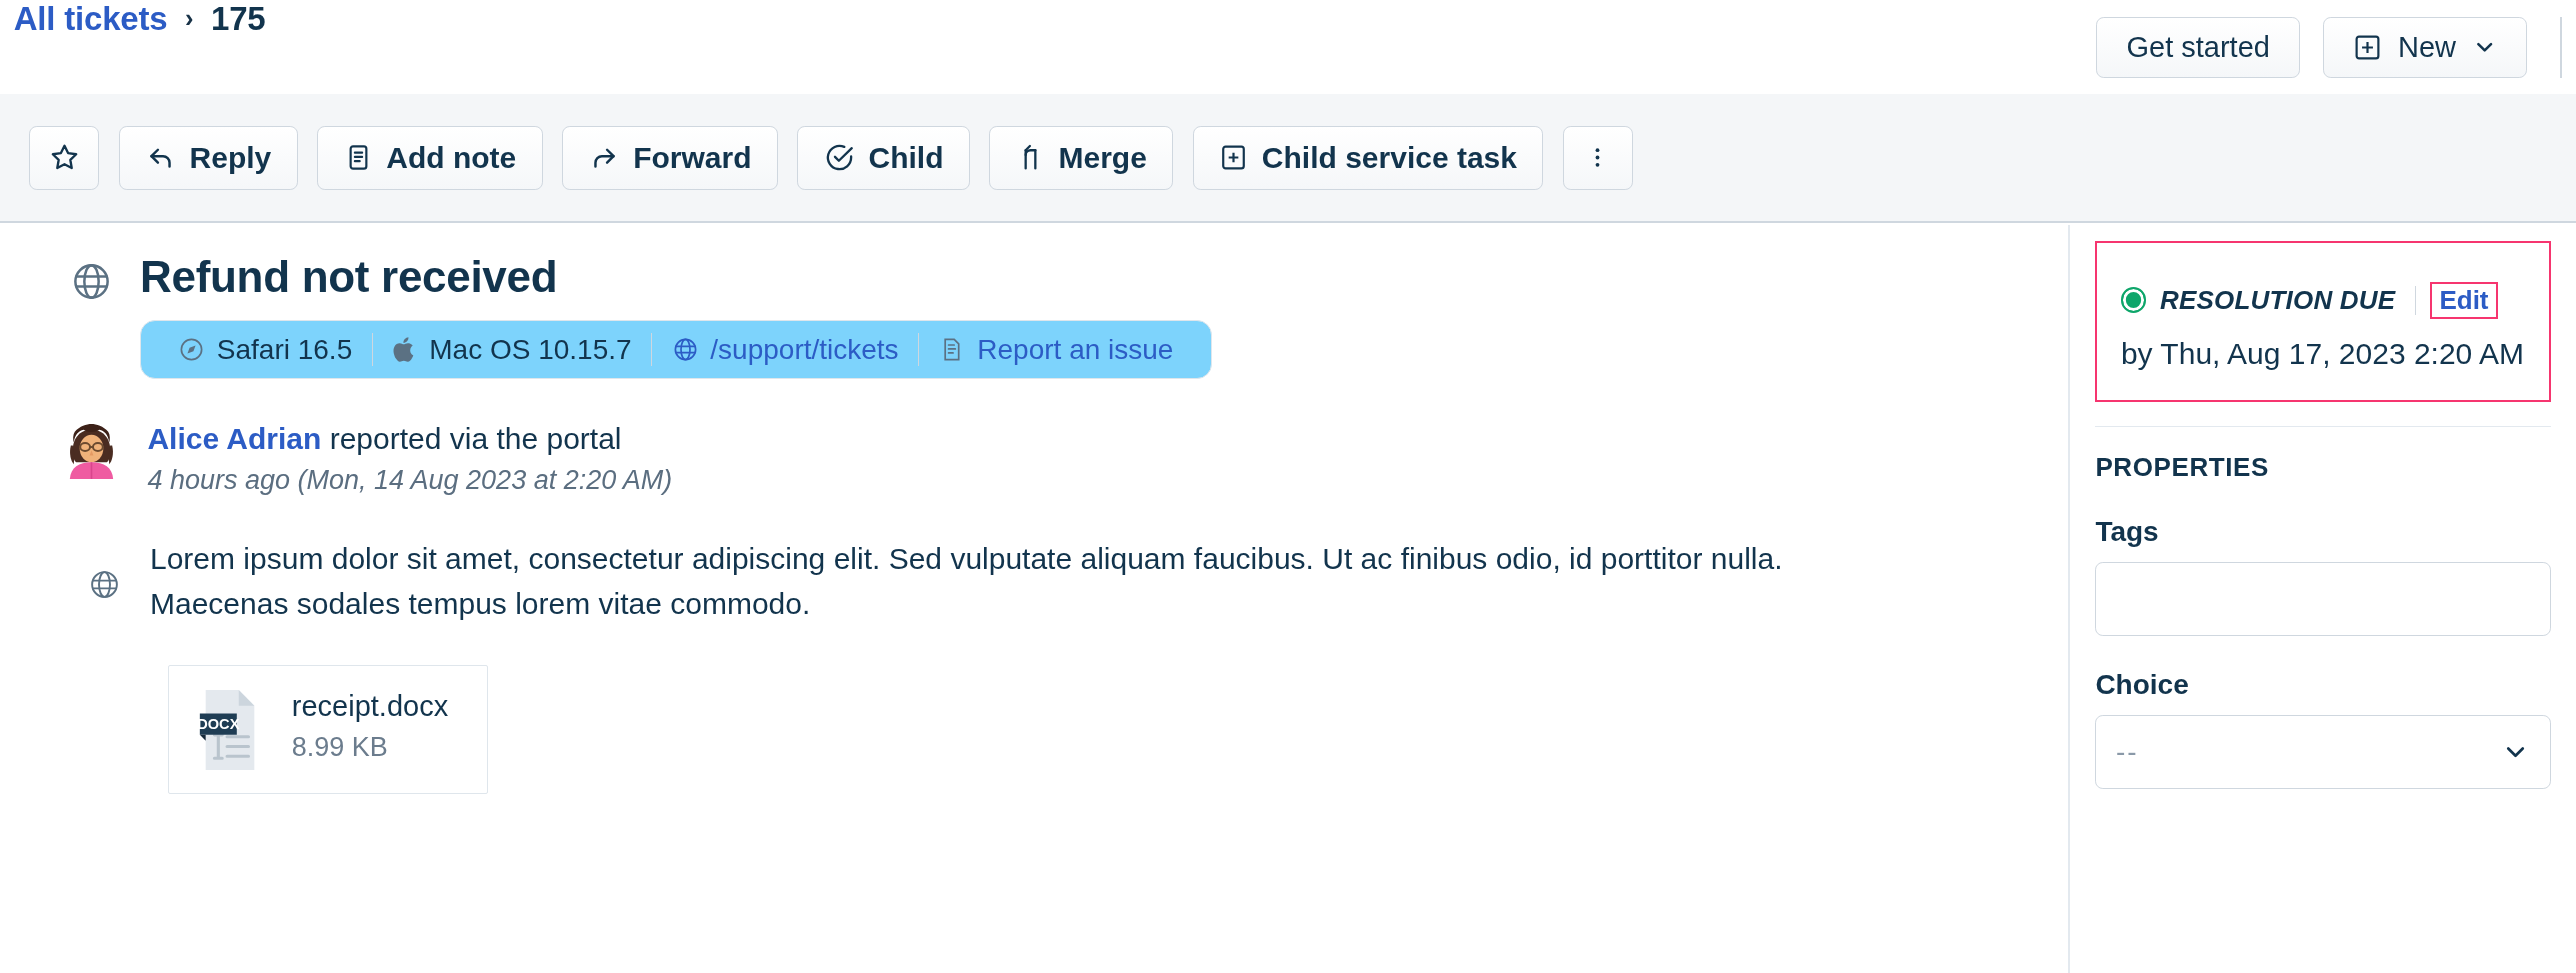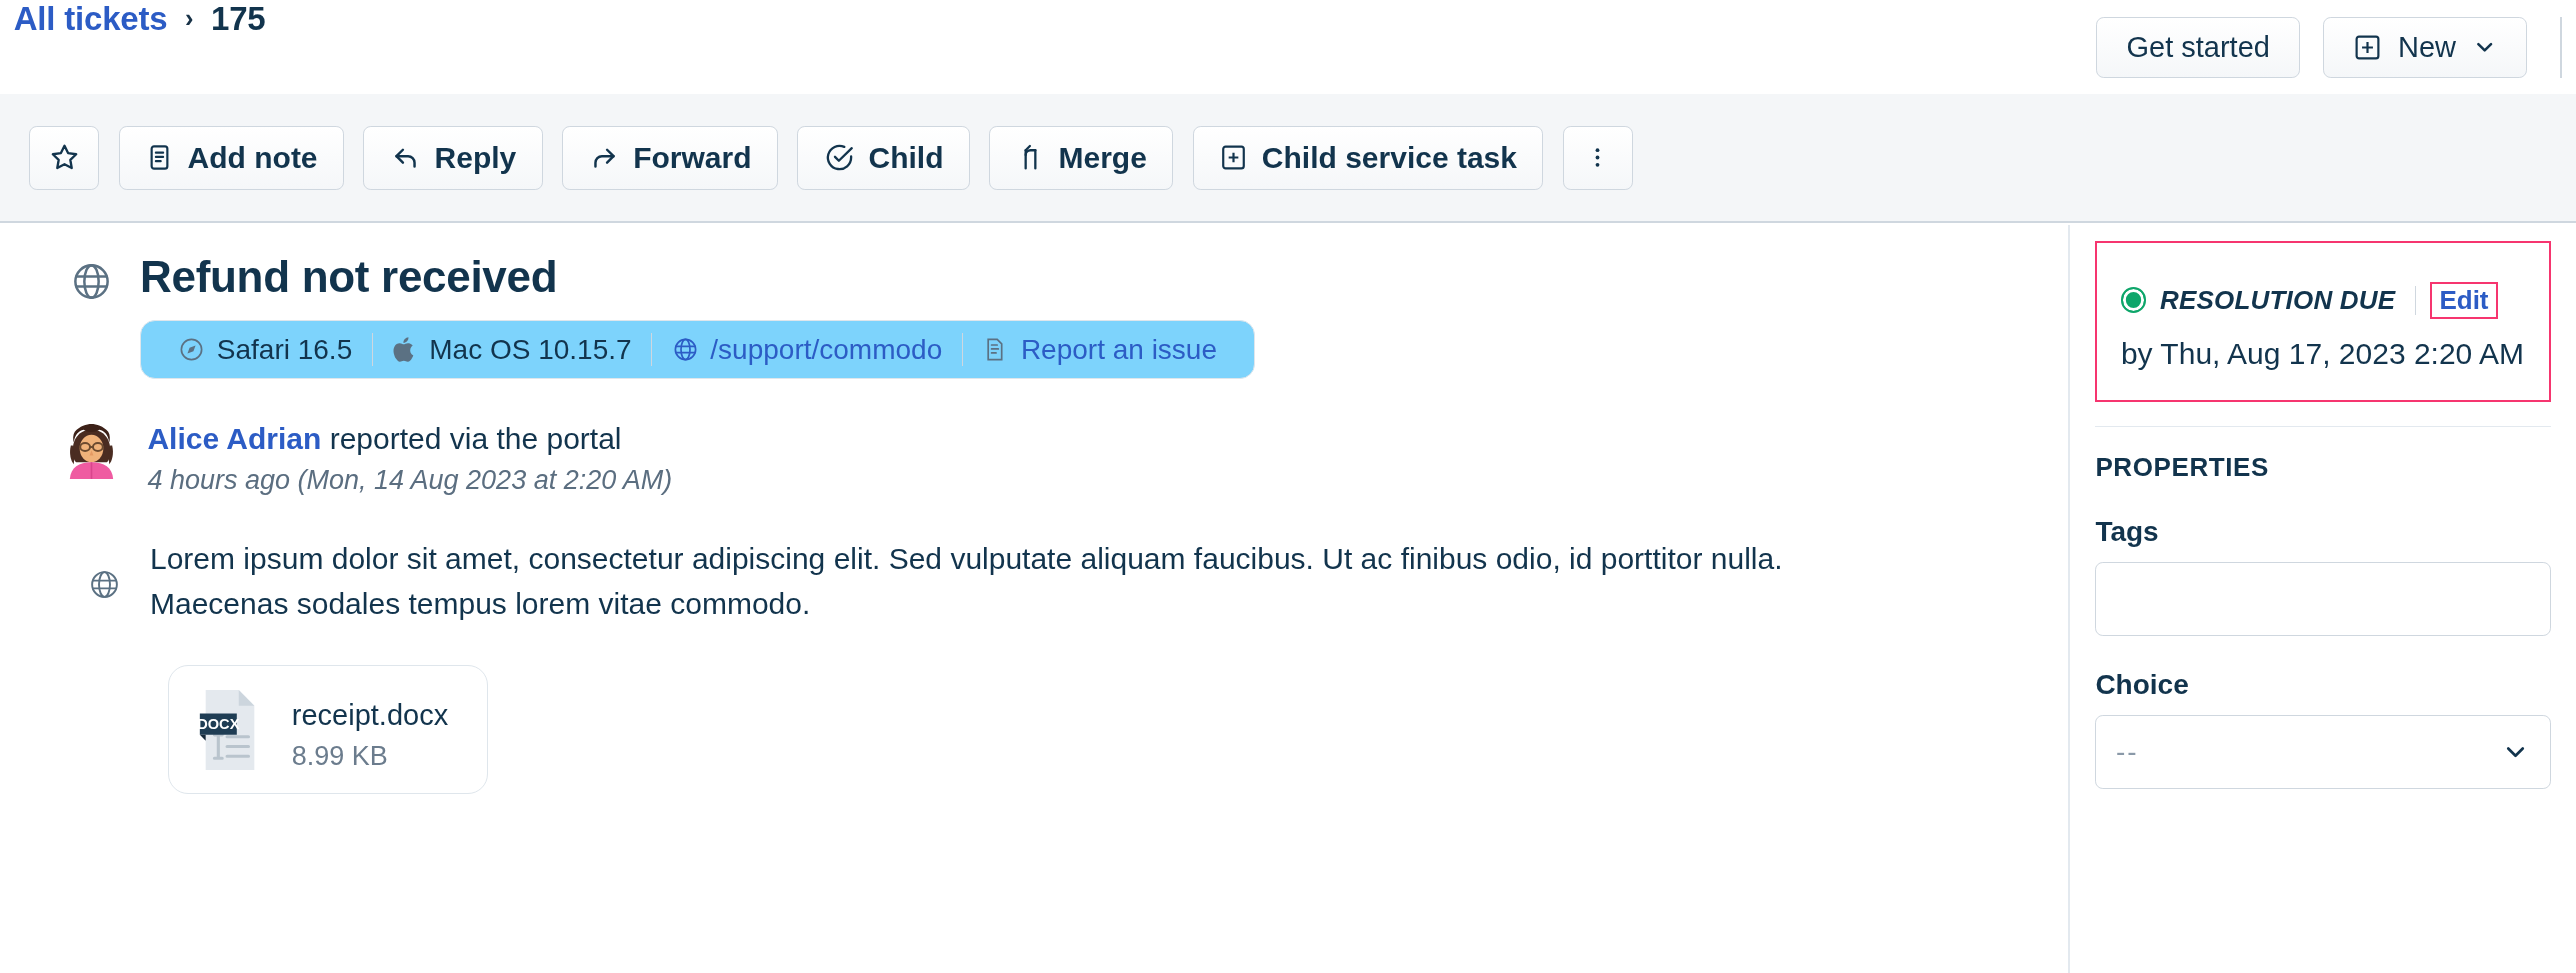--- a/index.html
+++ b/index.html
@@ -128,23 +128,23 @@
     padding: 41px 0 0 88px;
   }
   .body-text {
     font-size: 30px; line-height: 1.48; color: #12344d;
     max-width: 1749px;
   }
 
   
   .attach-wrap { padding: 39px 0 0 168px; }
   .attach-card {
-    display: inline-flex; align-items: flex-end; gap: 25.4px;
+    display: inline-flex; align-items: flex-start; gap: 25.4px;
     border: 1px solid #dfe6ec;
-    border-radius: 20px;
+    border-radius: 2px;
     padding: 21.5px 39px 21.5px 25.4px;
     background: #ffffff;
     cursor: pointer;
   }
   .attach-name { font-size: 29px; color: #12344d; line-height: 1.25; }
   .attach-size { font-size: 27px; color: #6b7c8d; margin-top: 7.8px; }
 
   
   .sidebar {
     position: absolute; left: 2068px; top: 225px;
@@ -259,36 +259,36 @@
   <button class="tb-btn icon-only">
     <span>
       <svg width="33" height="33" viewBox="0 0 24 24" fill="none" stroke="#12344d" stroke-width="1.7" stroke-linejoin="round">
         <path d="M12 3.5l2.6 5.3 5.9.85-4.25 4.14 1 5.86L12 16.9l-5.25 2.75 1-5.86L3.5 9.65l5.9-.85z"></path>
       </svg>
     </span>
   </button>
 
   <button class="tb-btn">
     <span>
+      <svg width="31" height="31" viewBox="0 0 24 24" fill="none" stroke="#12344d" stroke-width="1.9" stroke-linecap="round" stroke-linejoin="round">
+        <path d="M10 6L5 11l5 5"></path>
+          <path d="M5 11h9a5 5 0 0 1 5 5v3"></path>
+      </svg>
+    </span>
+    <span>Reply</span>
+  </button>
+
+  <button class="tb-btn">
+    <span>
       <svg width="29" height="29" viewBox="0 0 24 24" fill="none" stroke="#12344d" stroke-width="1.8" stroke-linecap="round">
         <rect x="5.5" y="2.8" width="13" height="18.4" rx="2"></rect>
         <path d="M9 8h6M9 11.5h6M9 15h4"></path>
       </svg>
     </span>
     <span>Add note</span>
-  </button>
-
-  <button class="tb-btn">
-    <span>
-      <svg width="31" height="31" viewBox="0 0 24 24" fill="none" stroke="#12344d" stroke-width="1.9" stroke-linecap="round" stroke-linejoin="round">
-        <path d="M10 6L5 11l5 5"></path>
-          <path d="M5 11h9a5 5 0 0 1 5 5v3"></path>
-      </svg>
-    </span>
-    <span>Reply</span>
   </button>
 
   <button class="tb-btn">
     <span>
       <svg width="31" height="31" viewBox="0 0 24 24" fill="none" stroke="#12344d" stroke-width="1.9" stroke-linecap="round" stroke-linejoin="round">
         <path d="M14 6l5 5-5 5"></path>
           <path d="M19 11h-9a5 5 0 0 0-5 5v3"></path>
       </svg>
     </span>
     <span>Forward</span>
@@ -375,21 +375,21 @@
         <span class="chip-sep"></span>
 
         <span class="chip link">
           <span>
             <svg width="27" height="27" viewBox="0 0 24 24" fill="none" stroke="#2c5cc5" stroke-width="1.5">
               <circle cx="12" cy="12" r="9"></circle>
                 <ellipse cx="12" cy="12" rx="4" ry="9"></ellipse>
                 <path d="M3.2 9.2h17.6M3.2 14.8h17.6"></path>
             </svg>
           </span>
-          <span>/support/commodo</span>
+          <span>/support/tickets</span>
         </span>
         <span class="chip-sep"></span>
 
         <span class="chip link">
           <span>
             <svg width="27" height="27" viewBox="0 0 24 24" fill="none" stroke="#5b7183" stroke-width="1.5" stroke-linecap="round">
               <path d="M5.5 3h8l4 4v14h-12z"></path>
                 <path d="M8.5 8h5M8.5 11.5h6M8.5 15h4"></path>
             </svg>
           </span>

